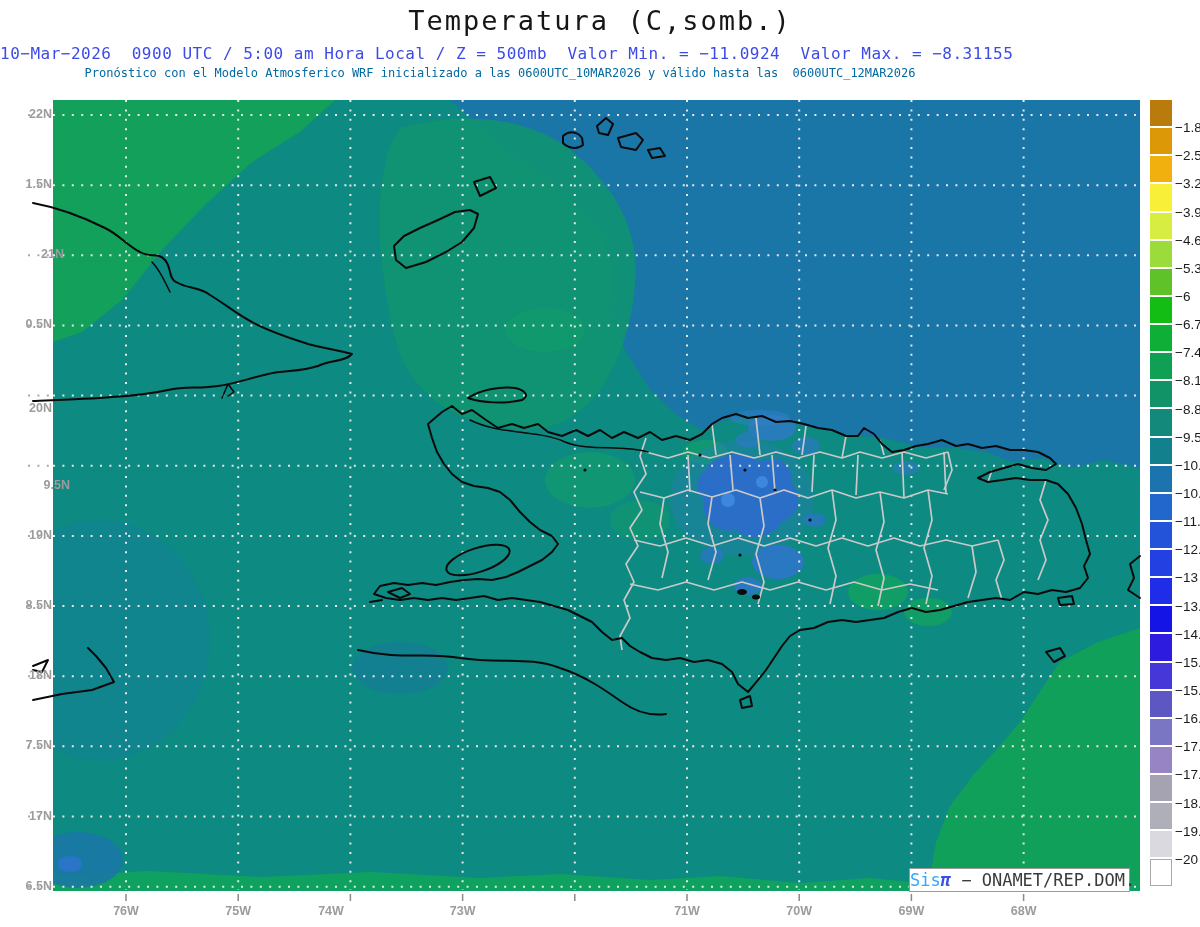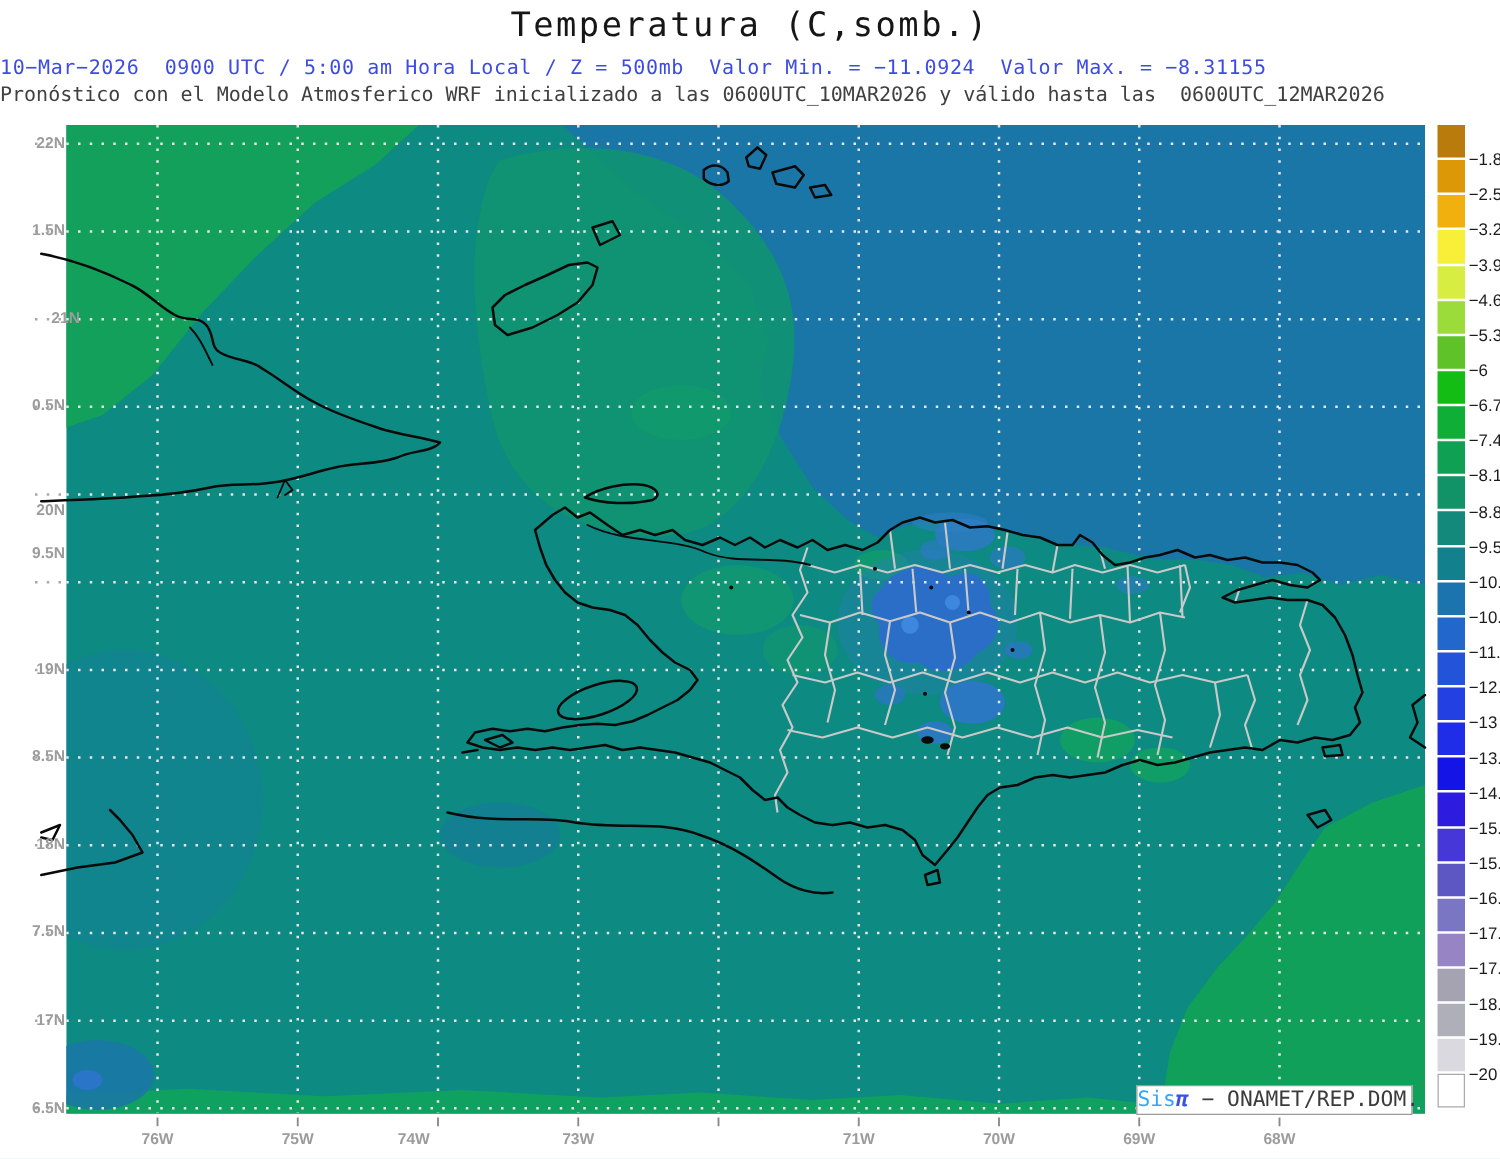--- a/index.html
+++ b/index.html
@@ -2,21 +2,21 @@
 <html><head>
 <meta charset="utf-8">
 <style>
   html,body{margin:0;padding:0;background:#fff;}
   body{position:relative;width:1200px;height:927px;overflow:hidden;
        font-family:"DejaVu Sans Mono",monospace;}
   .title{position:absolute;top:5px;left:0;width:1200px;text-align:center;
          font-size:27px;letter-spacing:2px;color:#161616;white-space:pre;}
   .sub{position:absolute;left:0;width:1000px;text-align:center;white-space:pre;}
   .sub1{top:44px;font-size:16px;letter-spacing:.5px;color:#3D4BE6;}
-  .sub2{top:66px;font-size:16px;letter-spacing:0;color:#404040;}
+  .sub2{top:66px;font-size:12px;letter-spacing:0;color:#0369a1;}
   #mapsvg{position:absolute;left:0;top:0;}
   .lat-lab{position:absolute;left:0;width:29px;text-align:right;
            font:700 12.5px "Liberation Sans",sans-serif;color:#9C9C9C;padding-left:23px;}
   .lon-lab{position:absolute;top:904px;transform:translateX(-50%);
            font:700 12.5px "Liberation Sans",sans-serif;color:#9C9C9C;}
   #cbar{position:absolute;left:1150px;top:100px;width:22px;}
   .cbar-cell{width:22px;height:26.2px;margin-bottom:1.94px;}
   .cbar-cell.last{border:1px solid #A9A9A9;height:24.2px;width:20px;}
   .cbar-lab{position:absolute;left:1175px;white-space:nowrap;
             font:400 13.5px "Liberation Sans",sans-serif;color:#1B1B1B;}
@@ -186,21 +186,21 @@
 <div class="title">Temperatura (C,somb.)</div>
 <div class="sub sub1">10−Mar−2026  0900 UTC / 5:00 am Hora Local / Z = 500mb  Valor Min. = −11.0924  Valor Max. = −8.31155</div>
 <div class="sub sub2">Pronóstico con el Modelo Atmosferico WRF inicializado a las 0600UTC_10MAR2026 y válido hasta las  0600UTC_12MAR2026</div>
 
 <div id="lat-labels">
     <div class="lat-lab" style="top: 107px;">22N</div>
     <div class="lat-lab" style="top: 177.15px;">1.5N</div>
     <div class="lat-lab" style="top: 247.3px; margin-left: 12px;">21N</div>
     <div class="lat-lab" style="top: 317.45px;">0.5N</div>
     <div class="lat-lab" style="top: 401px;">20N</div>
-    <div class="lat-lab" style="top: 435px;">9.5N</div>
+    <div class="lat-lab" style="top: 478px; margin-left: 18px;">9.5N</div>
     <div class="lat-lab" style="top: 527.9px;">19N</div>
     <div class="lat-lab" style="top: 598.05px;">8.5N</div>
     <div class="lat-lab" style="top: 668.2px;">18N</div>
     <div class="lat-lab" style="top: 738.35px;">7.5N</div>
     <div class="lat-lab" style="top: 808.5px;">17N</div>
     <div class="lat-lab" style="top: 878.65px;">6.5N</div>
   </div>
 <div id="lon-labels">
     <div class="lon-lab" style="left: 126px;">76W</div>
     <div class="lon-lab" style="left: 238.2px;">75W</div>

